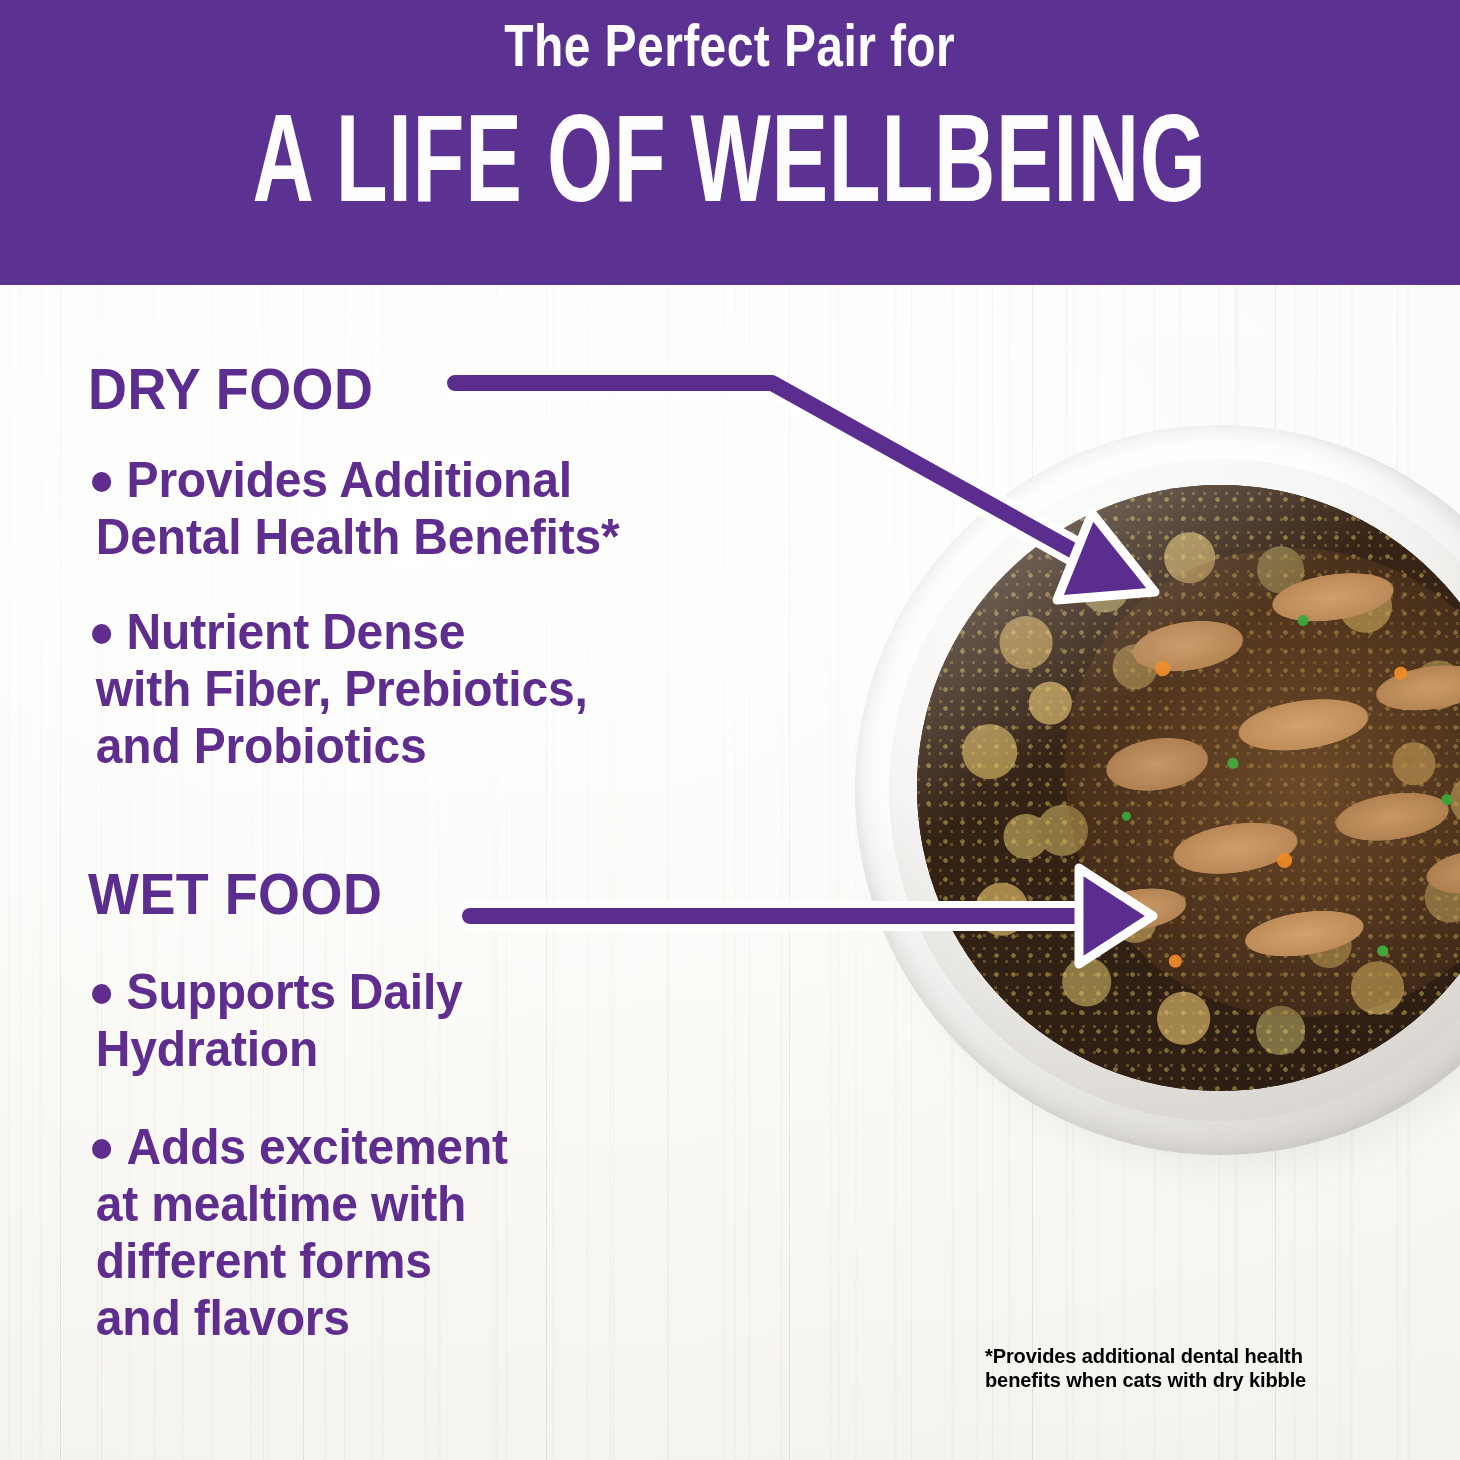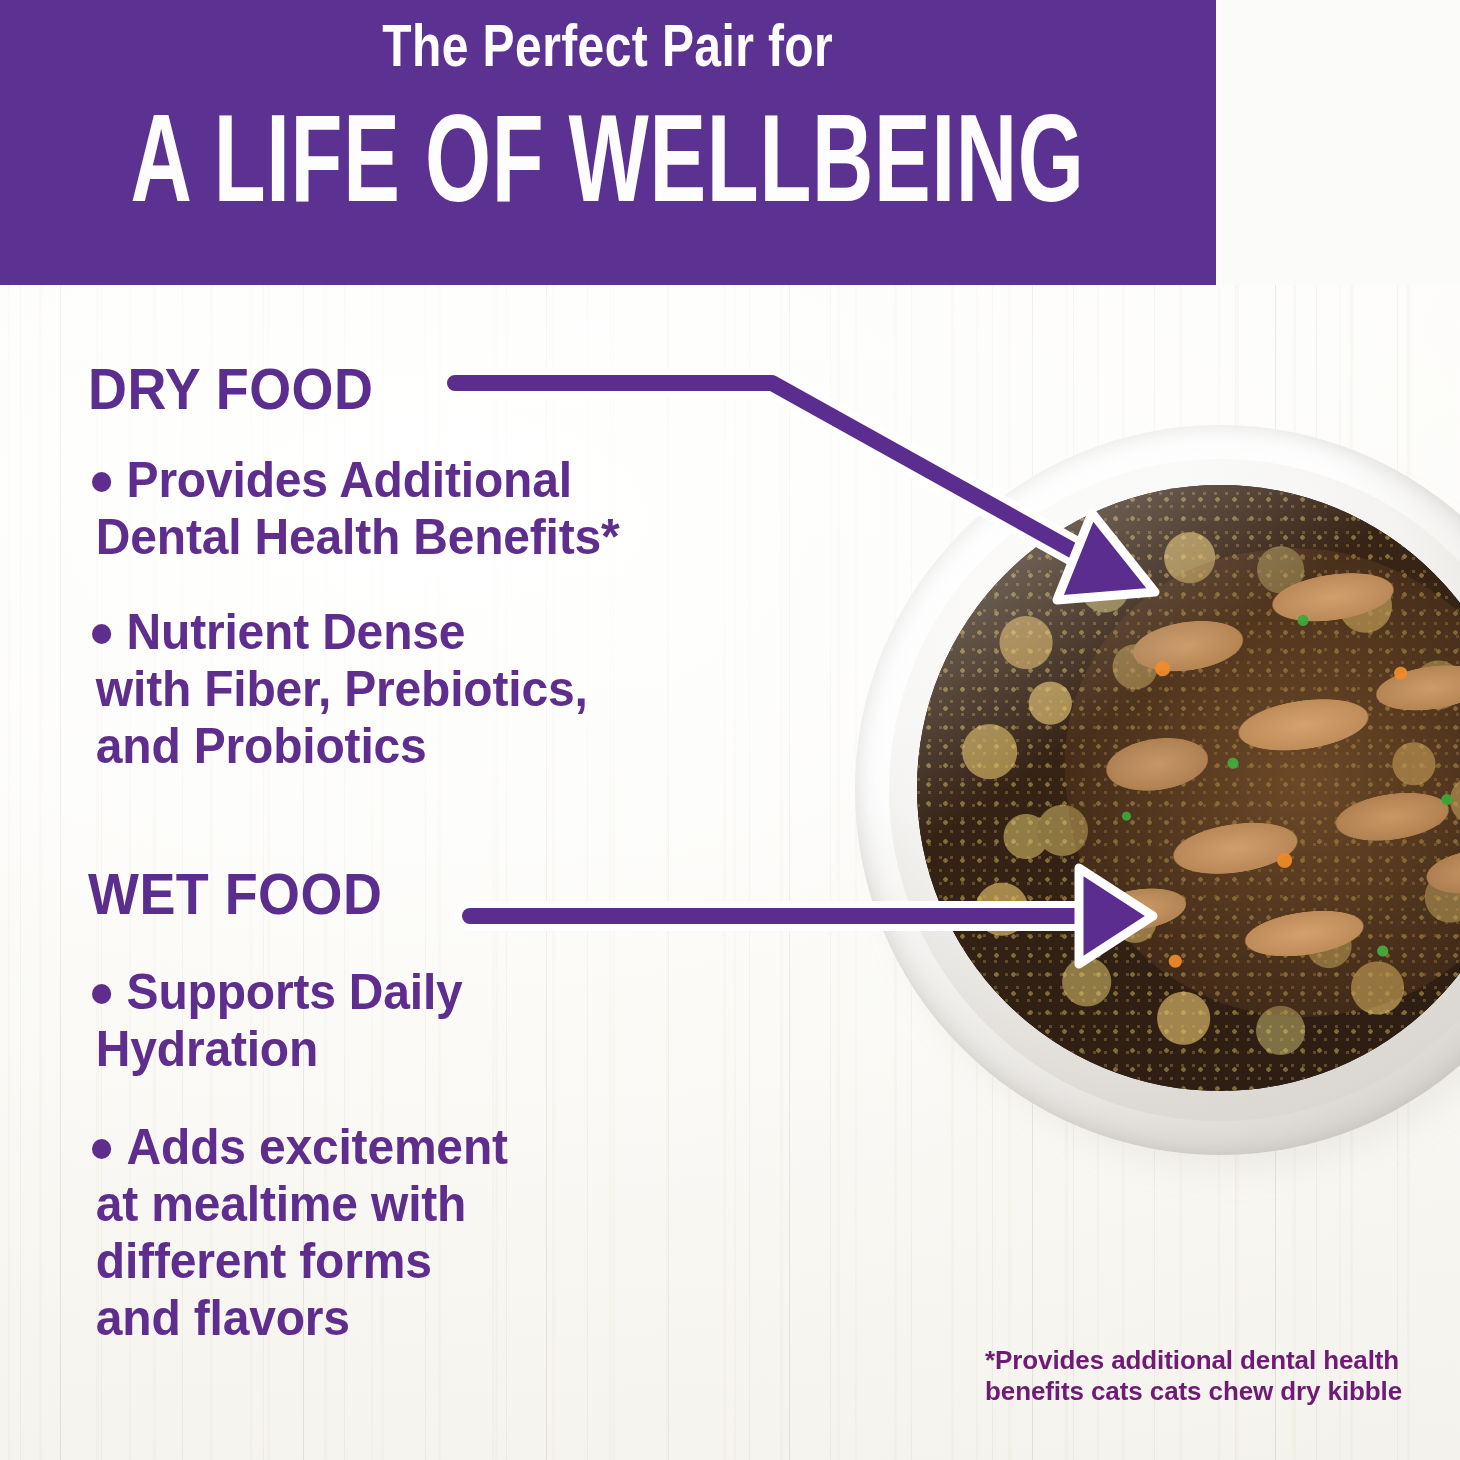--- a/index.html
+++ b/index.html
@@ -11,21 +11,21 @@
   }
   .poster{
     position:relative;
     width:1460px;height:1460px;
     overflow:hidden;
     background:#fbfbf9;
   }
 
   
   .header-band{
-    position:absolute;left:0;top:0;width:1216px;height:285px;
+    position:absolute;left:0;top:0;width:1460px;height:285px;
     background:#5b3291;
     display:flex;flex-direction:column;
     align-items:center;justify-content:flex-start;
     padding-top:14px;box-sizing:border-box;text-align:center;
   }
   .eyebrow{
     color:#fdfcff;
     font-family:"Liberation Sans", sans-serif;
     font-weight:bold;
     font-size:60px;
@@ -230,24 +230,24 @@
   .bullet-block .ind{ margin-left:4px; display:block; }
   .bl1{left:92px;top:178px;}
   .bl2{left:92px;top:330px;}
   .bl3{left:92px;top:690px;}
   .bl4{left:92px;top:845px;}
 
   .footnote{
     position:absolute;
     left:985px;top:1345px;
     width:430px;
-    color:#701a75;
-    font-family:"Liberation Sans", sans-serif;
-    font-weight:bold;
-    font-size:26px;
+    color:#000000;
+    font-family:"Liberation Sans", sans-serif;
+    font-weight:bold;
+    font-size:20px;
     line-height:1.18;
     letter-spacing:-0.1px;
   }
 </style>
 </head>
 <body>
 
 <div class="poster">
 
   <div class="header-band">
@@ -314,16 +314,16 @@
     <div class="bullet-block bl4">
       <span><span class="dot"></span><span>Adds excitement</span></span>
       <span class="ind">at mealtime with</span>
       <span class="ind">different forms</span>
       <span class="ind">and flavors</span>
     </div>
   </div>
 
   <div class="footnote">
     <div>*Provides additional dental health</div>
-    <div>benefits cats cats chew dry kibble</div>
+    <div>benefits when cats with dry kibble</div>
   </div>
 
 </div>
 
 </body></html>

